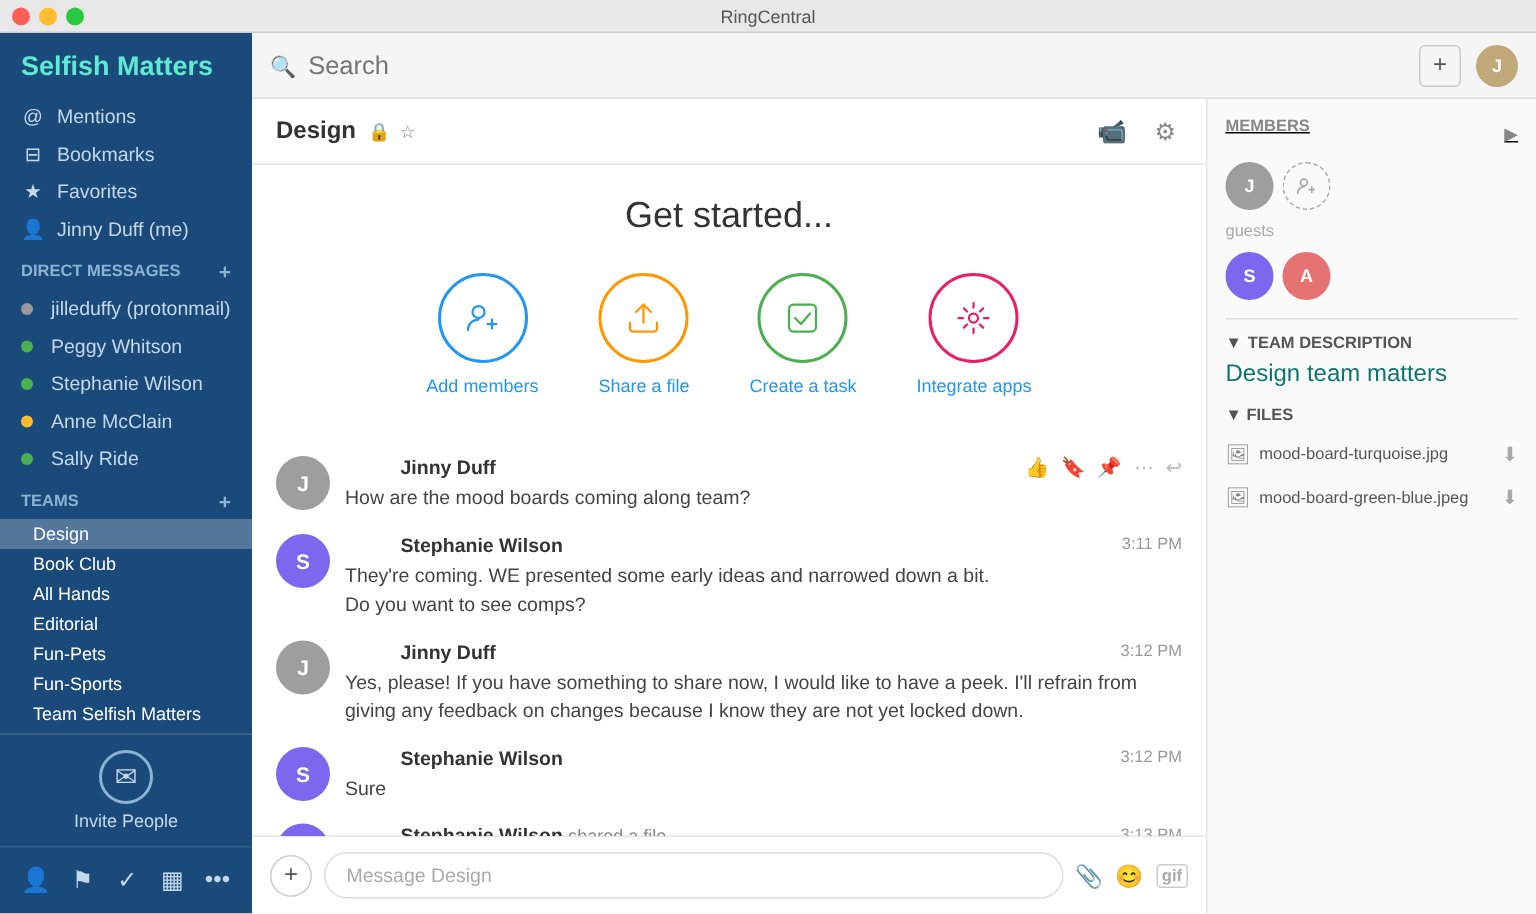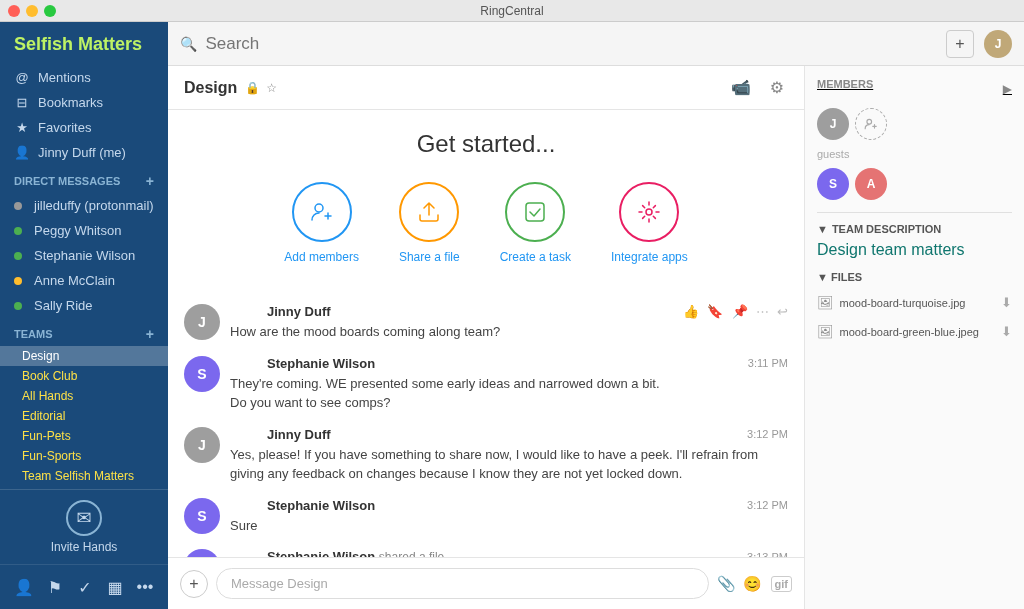--- a/index.html
+++ b/index.html
@@ -12,32 +12,32 @@
     .wc { width: 12px; height: 12px; border-radius: 50%; }
     .wc-red { background: #ff5f57; }
     .wc-yellow { background: #ffbd2e; }
     .wc-green { background: #28c940; }
 
     .app-container { display: flex; flex: 1; overflow: hidden; }
 
     
     .sidebar { width: 168px; background: #1a4a7a; color: #fff; display: flex; flex-direction: column; flex-shrink: 0; }
     .sidebar-header { padding: 12px 14px 10px; }
-    .sidebar-header-title { font-size: 18px; font-weight: 600; color: #bef264; }
+    .sidebar-header-title { font-size: 18px; font-weight: 600; color: #5eead4; }
 
     .sidebar-nav { flex: 1; overflow-y: auto; }
     .sidebar-nav::-webkit-scrollbar { width: 0; }
 
     .sidebar-item { display: flex; align-items: center; gap: 8px; padding: 5px 14px; cursor: pointer; font-size: 13px; color: #c5d8ec; }
     .sidebar-item .icon { font-size: 13px; width: 16px; text-align: center; }
 
     .sidebar-section { padding: 8px 14px 4px; font-size: 11px; font-weight: 600; color: #8ab4d4; text-transform: uppercase; display: flex; align-items: center; justify-content: space-between; gap: 20px; }
     .sidebar-section .add-icon { cursor: pointer; font-size: 14px; color: #8ab4d4; }
 
-    .team-item { padding: 3px 14px 3px 22px; cursor: pointer; color: #fde047; font-size: 12px; }
+    .team-item { padding: 3px 14px 3px 22px; cursor: pointer; color: #ffffff; font-size: 12px; }
     .team-item.active { background: rgba(255,255,255,0.25); color: #fff; font-weight: 500; }
 
     .dot { width: 8px; height: 8px; border-radius: 50%; display: inline-block; margin-right: 4px; }
     .dot-green { background: #4caf50; }
     .dot-yellow { background: #ffbd2e; }
     .dot-gray { background: #999; }
 
     .sidebar-footer { padding: 10px 14px; border-top: 1px solid rgba(255,255,255,0.15); display: flex; flex-direction: column; align-items: center; gap: 4px; }
     .invite-btn { display: flex; flex-direction: column; align-items: center; cursor: pointer; color: #c5d8ec; font-size: 12px; }
     .invite-icon { width: 36px; height: 36px; border: 2px solid #8ab4d4; border-radius: 50%; display: flex; align-items: center; justify-content: center; margin-bottom: 4px; font-size: 18px; }
@@ -196,21 +196,21 @@
       <div class="team-item">All Hands</div>
       <div class="team-item">Editorial</div>
       <div class="team-item">Fun-Pets</div>
       <div class="team-item">Fun-Sports</div>
       <div class="team-item">Team Selfish Matters</div>
     </div>
 
     <div class="sidebar-footer">
       <div class="invite-btn">
         <div class="invite-icon">✉</div>
-        <span>Invite Hands</span>
+        <span>Invite People</span>
       </div>
     </div>
 
     <div class="sidebar-bottom-icons">
       <div class="bottom-icon">👤</div>
       <div class="bottom-icon">⚑</div>
       <div class="bottom-icon">✓</div>
       <div class="bottom-icon">▦</div>
       <div class="bottom-icon">•••</div>
     </div>

